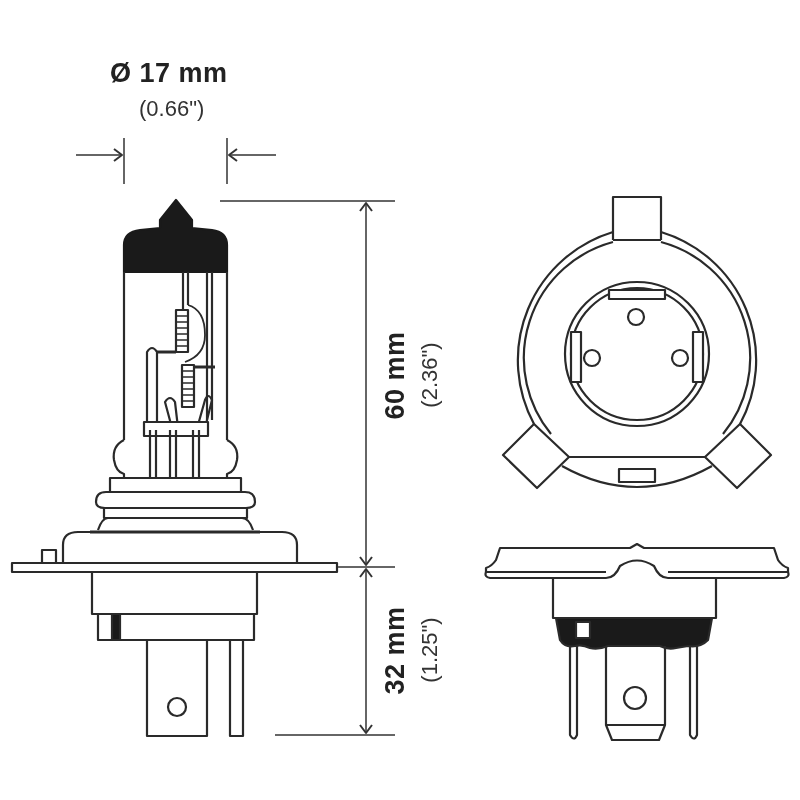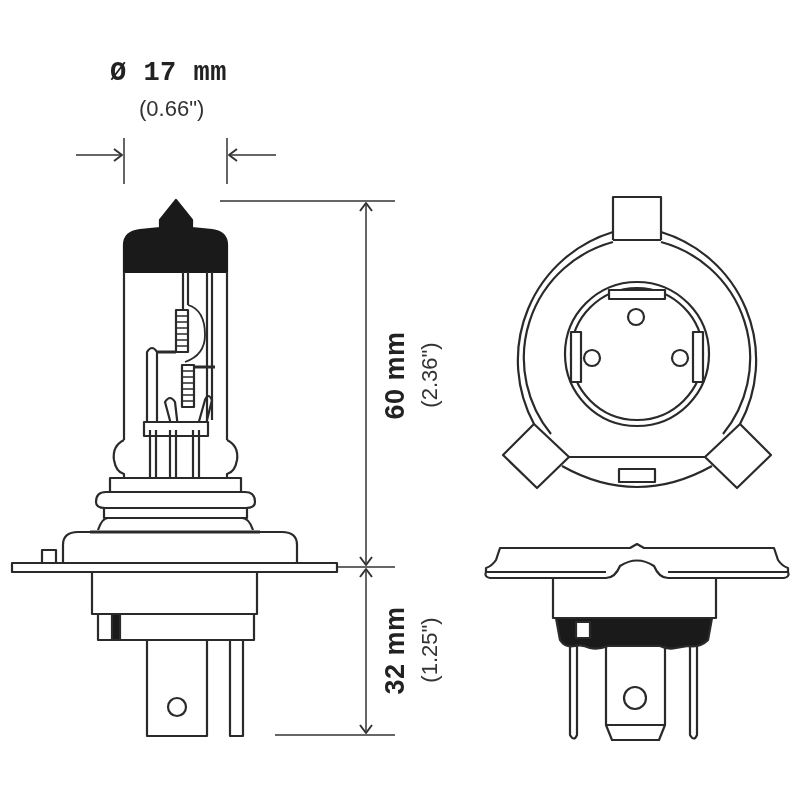--- a/index.html
+++ b/index.html
@@ -159,20 +159,20 @@
       <path d="M570,646 L570,735 Q574,742 577,735 L577,646"></path>
       <path d="M690,646 L690,735 Q694,742 697,735 L697,646"></path>
 
       <path d="M606,646 L606,725 L612,740 L659,740 L665,725 L665,646"></path>
       <line x1="606" y1="725" x2="665" y2="725"></line>
       <circle cx="635" cy="698" r="11"></circle>
     </g>
   </g>
 </svg>
 
-<div class="lbl bold" style="left:110px; top:58px;font-family:Liberation Mono, monospace;">Ø 17 mm</div>
+<div class="lbl bold" style="left:110px; top:58px;">Ø 17 mm</div>
 <div class="lbl sub" style="left:139px; top:96px;">(0.66")</div>
 
 <div class="lbl bold rot" style="left:340px; top:360px; width:110px; text-align:center;">60  mm</div>
 <div class="lbl sub rot" style="left:375px; top:362px; width:110px; text-align:center;">(2.36")</div>
 
 <div class="lbl bold rot" style="left:350px; top:635px; width:90px; text-align:center;">32 mm</div>
 <div class="lbl sub rot" style="left:385px; top:637px; width:90px; text-align:center;">(1.25")</div>
 
 </body></html>

